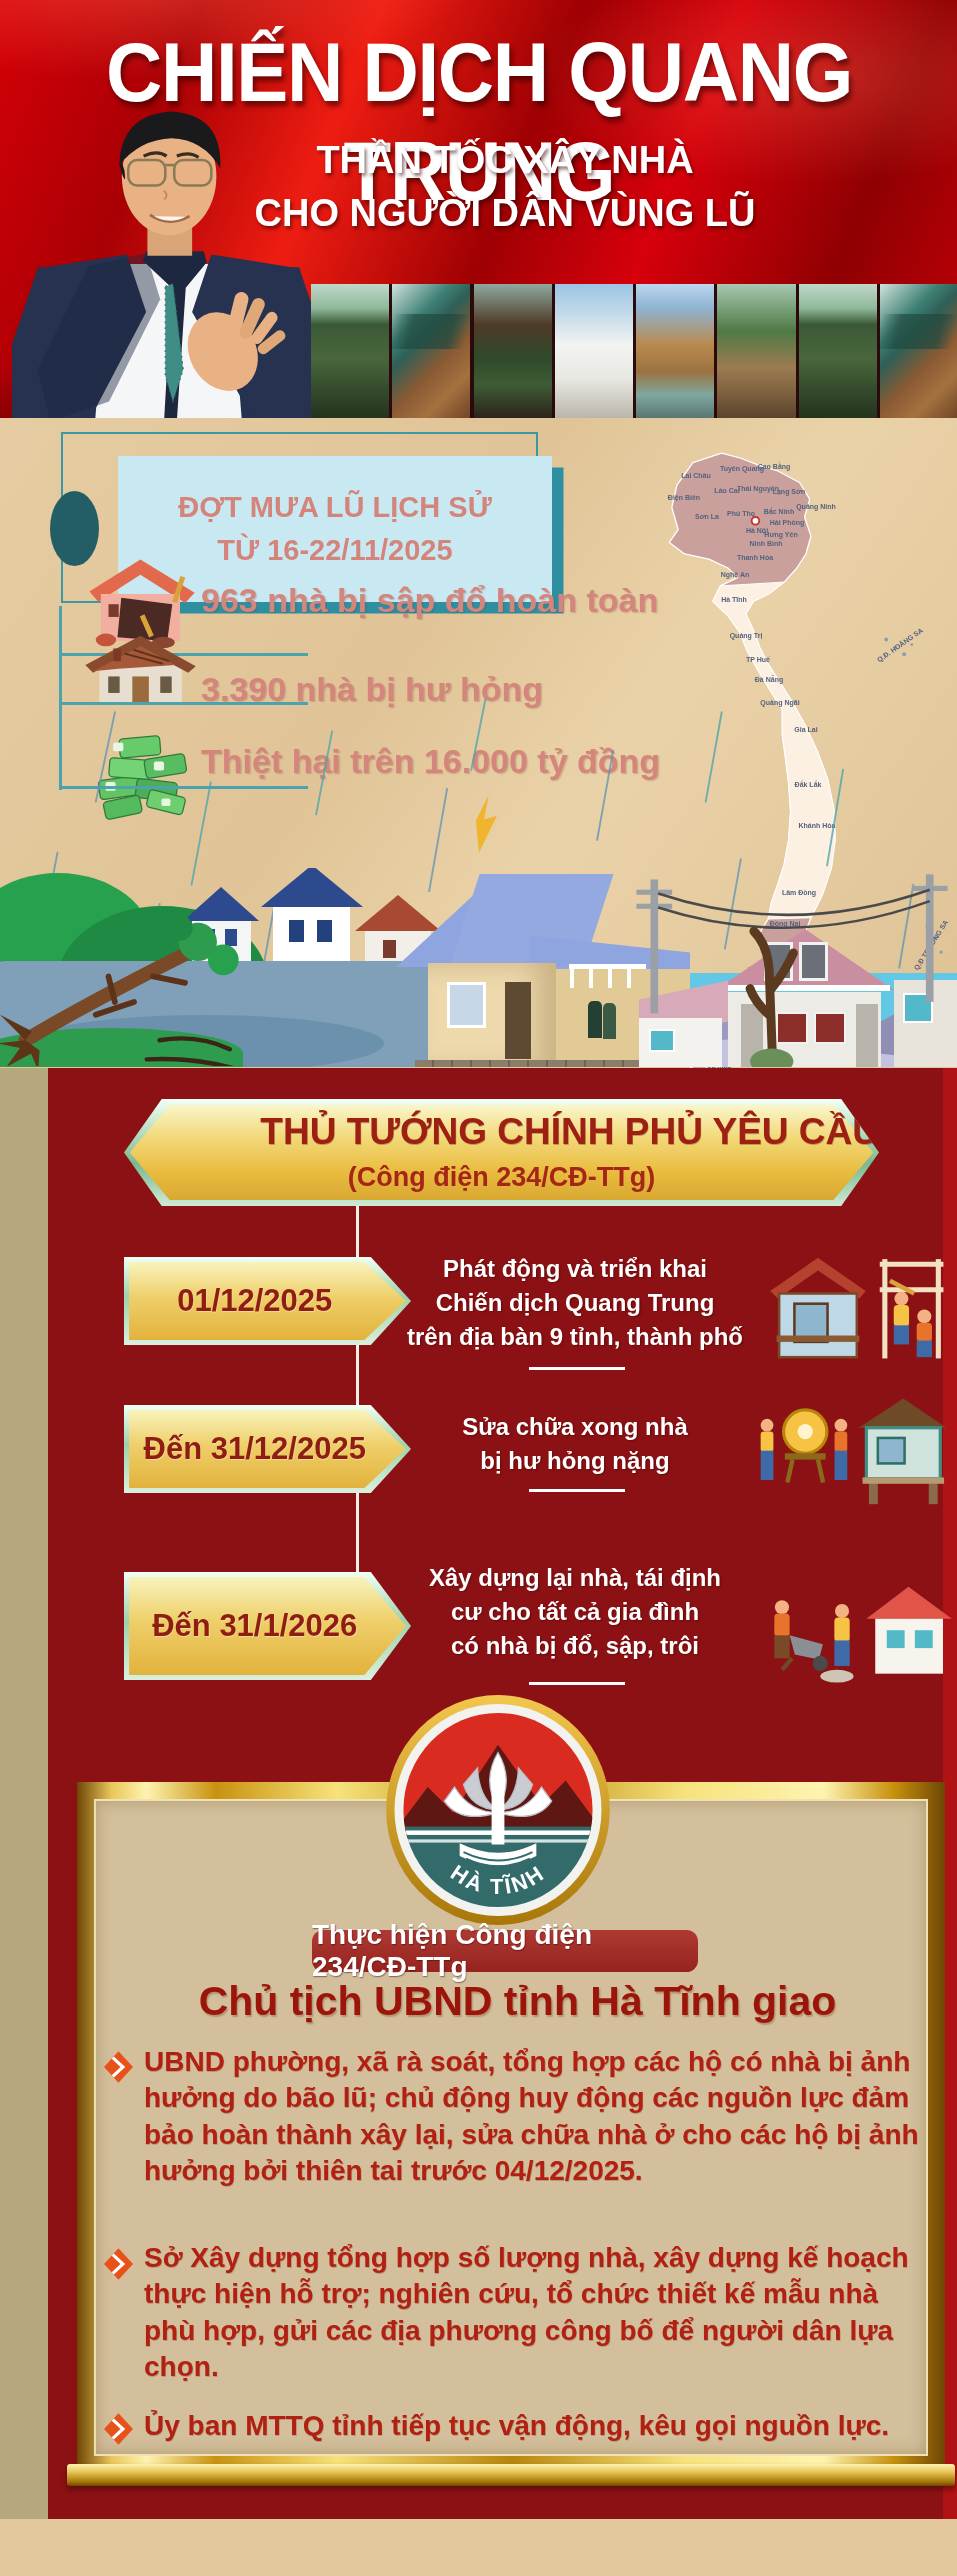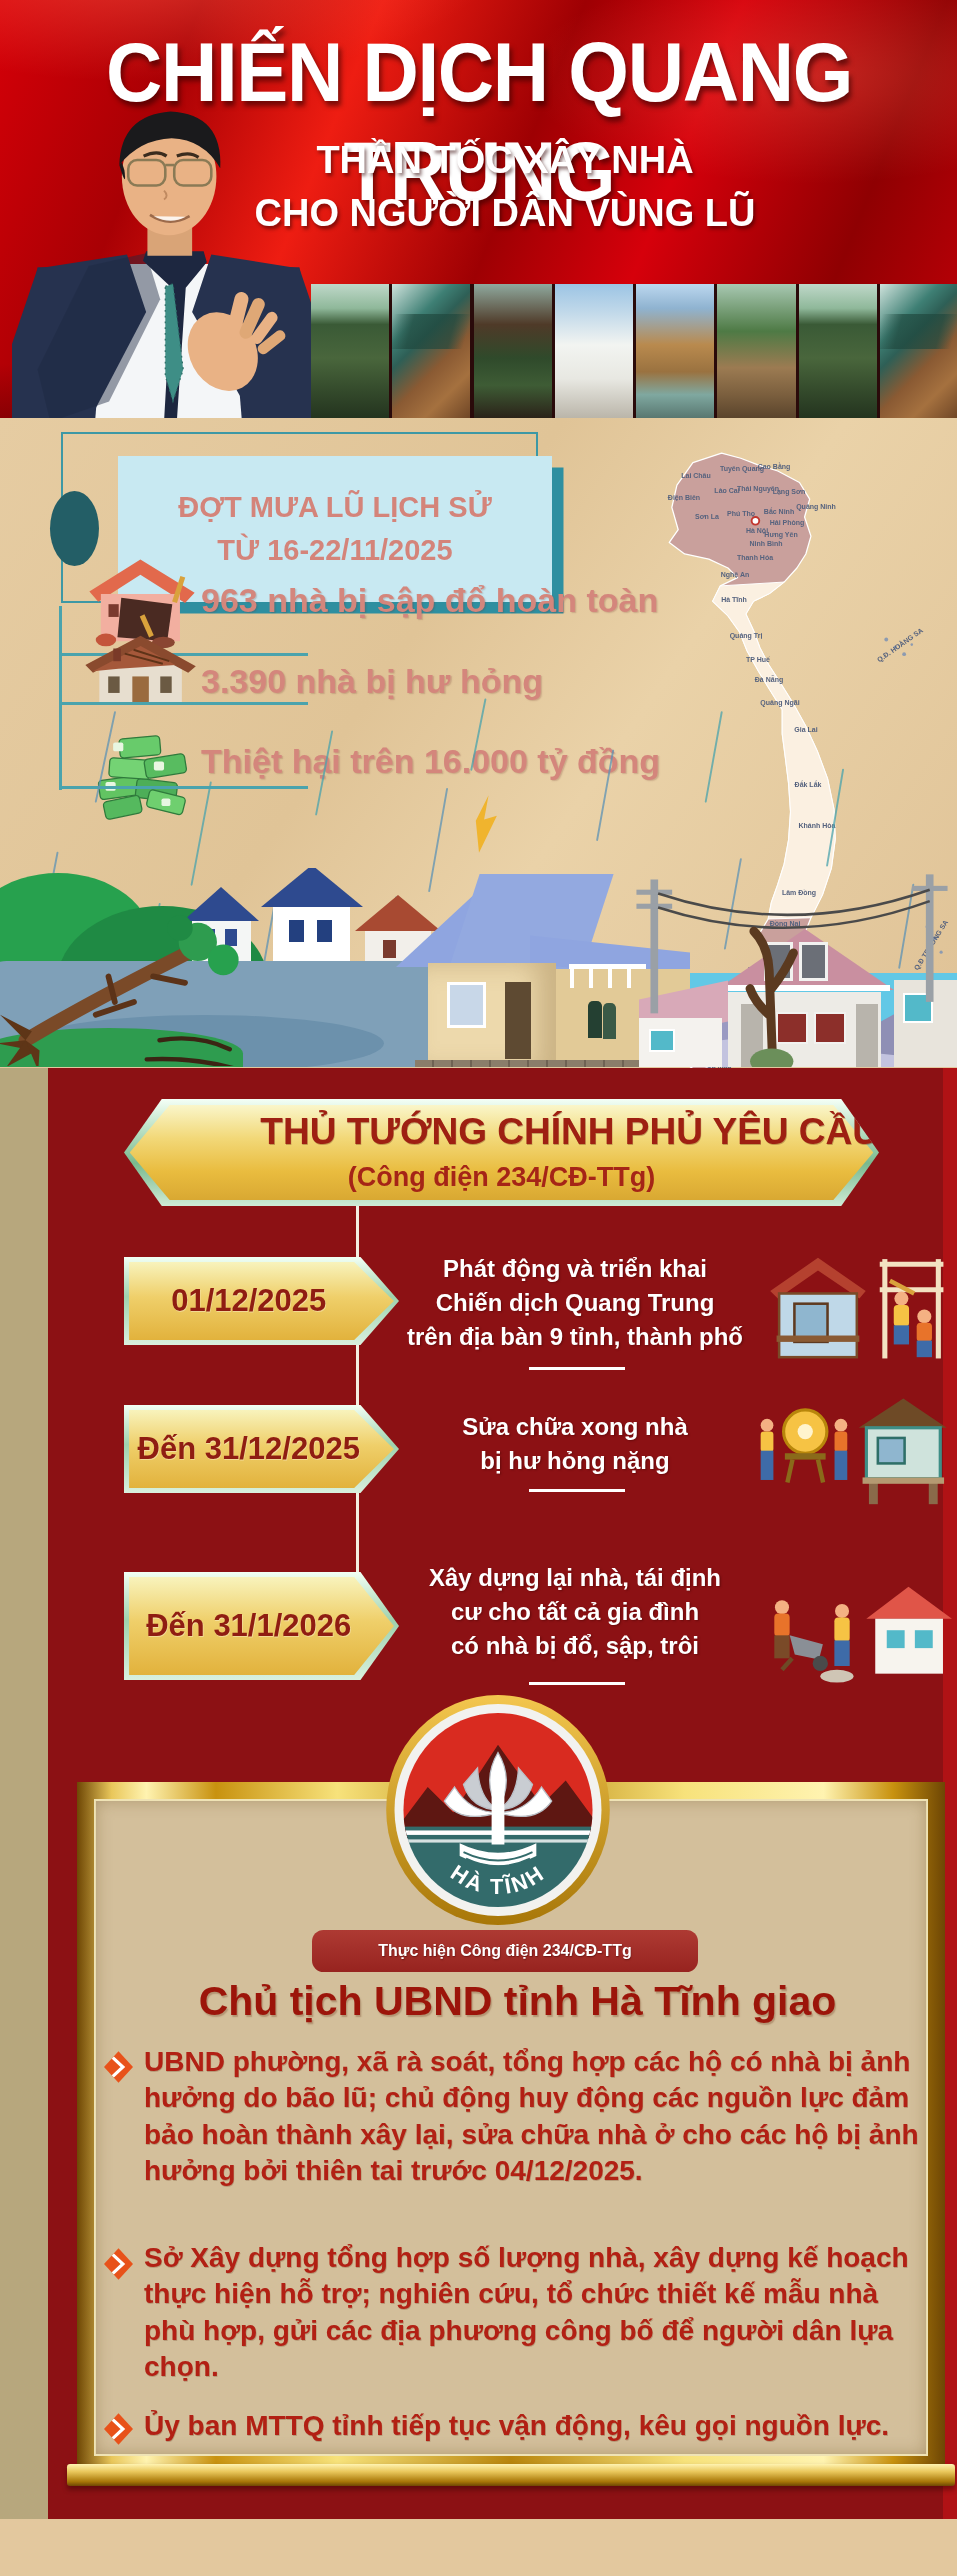--- a/index.html
+++ b/index.html
@@ -68,42 +68,42 @@
   .red .right-strip{left:943px;top:0;width:14.7px;height:1451px;background:#B01215;}
 
   .hexa{clip-path:polygon(0 50%,5% 0,95% 0,100% 50%,95% 100%,5% 100%);
      background:linear-gradient(to bottom,#F4FFF6,#B7DFC2 30%,#79B98E 60%,#CFEBD6);}
   .hexa-in{clip-path:polygon(0 50%,5.4% 0,94.6% 0,100% 50%,94.6% 100%,5.4% 100%);
      background:linear-gradient(to bottom,#FAF6CA 0%,#F2D878 35%,#E9BC3F 70%,#D9A832 100%);}
   .banner-title{width:100%;text-align:right;color:#9E2012;font-weight:800;font-size:37px;text-shadow:0.6px 1.3px 0.6px rgba(90,20,0,.3);}
   .banner-sub{width:100%;text-align:center;color:#A52517;font-weight:800;font-size:27px;}
 
   .arrowbox{clip-path:polygon(0 0,86% 0,100% 50%,86% 100%,0 100%);
-     background:linear-gradient(to bottom,#F2FFF4,#9FD2AE 45%,#D9F0DE);}
+     background:linear-gradient(to bottom,#F2FFF4,#9FD2AE 45%,#D9F0DE);padding-left:12px;}
   .arrowbox-in{clip-path:polygon(0 0,85% 0,100% 50%,85% 100%,0 100%);
      background:linear-gradient(to bottom,#F8F3BC 0%,#EFCF6A 45%,#E2B23C 100%);
      display:flex;align-items:center;justify-content:center;}
   .date-lbl{color:#8F1D12;font-weight:800;font-size:31px;padding-right:25.5px;text-shadow:0.6px 0.6px 0 rgba(255,255,255,.35);}
   .tl-text{color:#FFFFFF;font-weight:700;font-size:24px;line-height:1.42;text-align:center;white-space:pre-line;
      text-shadow:1.3px 1.3px 1.9px rgba(60,0,0,.4);}
   .tl-underline{width:96px;height:3.2px;background:#FFFFFF;}
   .wline{width:2.6px;background:#F3EFE2;}
 
   
   .gframe{left:77px;top:714px;width:868px;height:691px;
      background:linear-gradient(90deg,#6E4604 0%,#E9C75B 4%,#FFF3B0 8%,#C8920F 16%,#F7E27B 30%,#B8850C 50%,#F7E27B 70%,#FFF3B0 86%,#C8920F 94%,#6E4604 100%);}
   .gframe-in{position:absolute;left:16.6px;top:16.6px;right:16.6px;bottom:16.6px;background:#D3BF9B;
      box-shadow:inset 0 0 0 1.9px #EFE3B5, inset 0 0 16.6px rgba(90,60,10,.35);}
   .gbar{left:67px;top:1396px;width:888px;height:22px;border-radius:3.2px;
      background:linear-gradient(to bottom,#FFF3B0,#E9C75B 35%,#A87708 80%,#6E4604);
      box-shadow:0 3.8px 5.1px rgba(40,0,0,.4);}
 
   .badge{left:312px;top:862px;width:386px;height:42px;background:linear-gradient(to bottom,#AE3A33,#97231F);
      border-radius:11.5px;display:flex;align-items:center;justify-content:center;
-     color:#FFFFFF;font-weight:800;font-size:16px;text-shadow:0.6px 1.3px 1.3px rgba(60,0,0,.5);}
+     color:#FFFFFF;font-weight:800;font-size:28px;text-shadow:0.6px 1.3px 1.3px rgba(60,0,0,.5);}
   .htitle{left:96px;top:910px;width:843px;text-align:center;color:#9C150A;font-weight:800;
      font-size:41px;text-shadow:1.3px 1.9px 1.3px rgba(120,70,40,.35);}
   .bullet{position:absolute;left:144px;width:785px;color:#B22014;font-weight:700;font-size:28px;
      line-height:1.3;text-shadow:0.6px 1.3px 0.6px rgba(120,70,40,.3);}
   .bdiamond{position:absolute;left:104px;width:29px;height:32px;}
 
   
   .footer{left:0;top:2519px;width:958px;height:57px;background:#FA9A5F;}
   .bht{left:61px;top:-5.1px;font-size:50px;font-weight:800;letter-spacing:-1.9px;color:#B01E1E;
       -webkit-text-stroke:1.6px #FFF; text-shadow:1.9px 1.9px 0 #7E1414;}
@@ -246,21 +246,21 @@
       <rect x="30" y="48" width="130" height="64" fill="#E7DECF"></rect>
       <polygon points="8,52 95,6 182,54 170,64 95,24 20,64" fill="#8A4A2E"></polygon>
       <polygon points="20,62 95,22 150,52 60,58" fill="#A5583A"></polygon>
       <line x1="70" y1="34" x2="130" y2="50" stroke="#5E3318" stroke-width="3"></line>
       <line x1="84" y1="28" x2="140" y2="46" stroke="#5E3318" stroke-width="3"></line>
       <rect x="82" y="70" width="26" height="42" fill="#9A6B3F"></rect>
       <rect x="44" y="70" width="18" height="26" fill="#6B5A43"></rect>
       <rect x="126" y="70" width="18" height="26" fill="#6B5A43"></rect>
       <rect x="52" y="26" width="12" height="20" fill="#7A3A28"></rect>
     </svg>
-    <div class="abs stat-text" style="left:201px;top:244px;">3.390 nhà bị hư hỏng</div>
+    <div class="abs stat-text" style="left:201px;top:252px;">3.390 nhà bị hư hỏng</div>
     <div class="abs hline" style="left:59px;top:284px;width:249px;"></div>
 
     <svg class="abs" style="left:86px;top:299px;" width="109" height="105" viewBox="0 0 170 165">
       <g stroke="#2F7A3C" stroke-width="2">
         <rect x="20" y="96" width="64" height="30" rx="6" fill="#62C462" transform="rotate(-8 52 111)"></rect>
         <rect x="78" y="100" width="64" height="30" rx="6" fill="#4DAE58" transform="rotate(7 110 115)"></rect>
         <rect x="36" y="66" width="64" height="30" rx="6" fill="#74D374" transform="rotate(4 68 81)"></rect>
         <rect x="92" y="62" width="64" height="30" rx="6" fill="#58BC60" transform="rotate(-9 124 77)"></rect>
         <rect x="52" y="32" width="64" height="30" rx="6" fill="#68CB6B" transform="rotate(-5 84 47)"></rect>
         <rect x="96" y="120" width="58" height="28" rx="6" fill="#6FCF6F" transform="rotate(14 125 134)"></rect>

